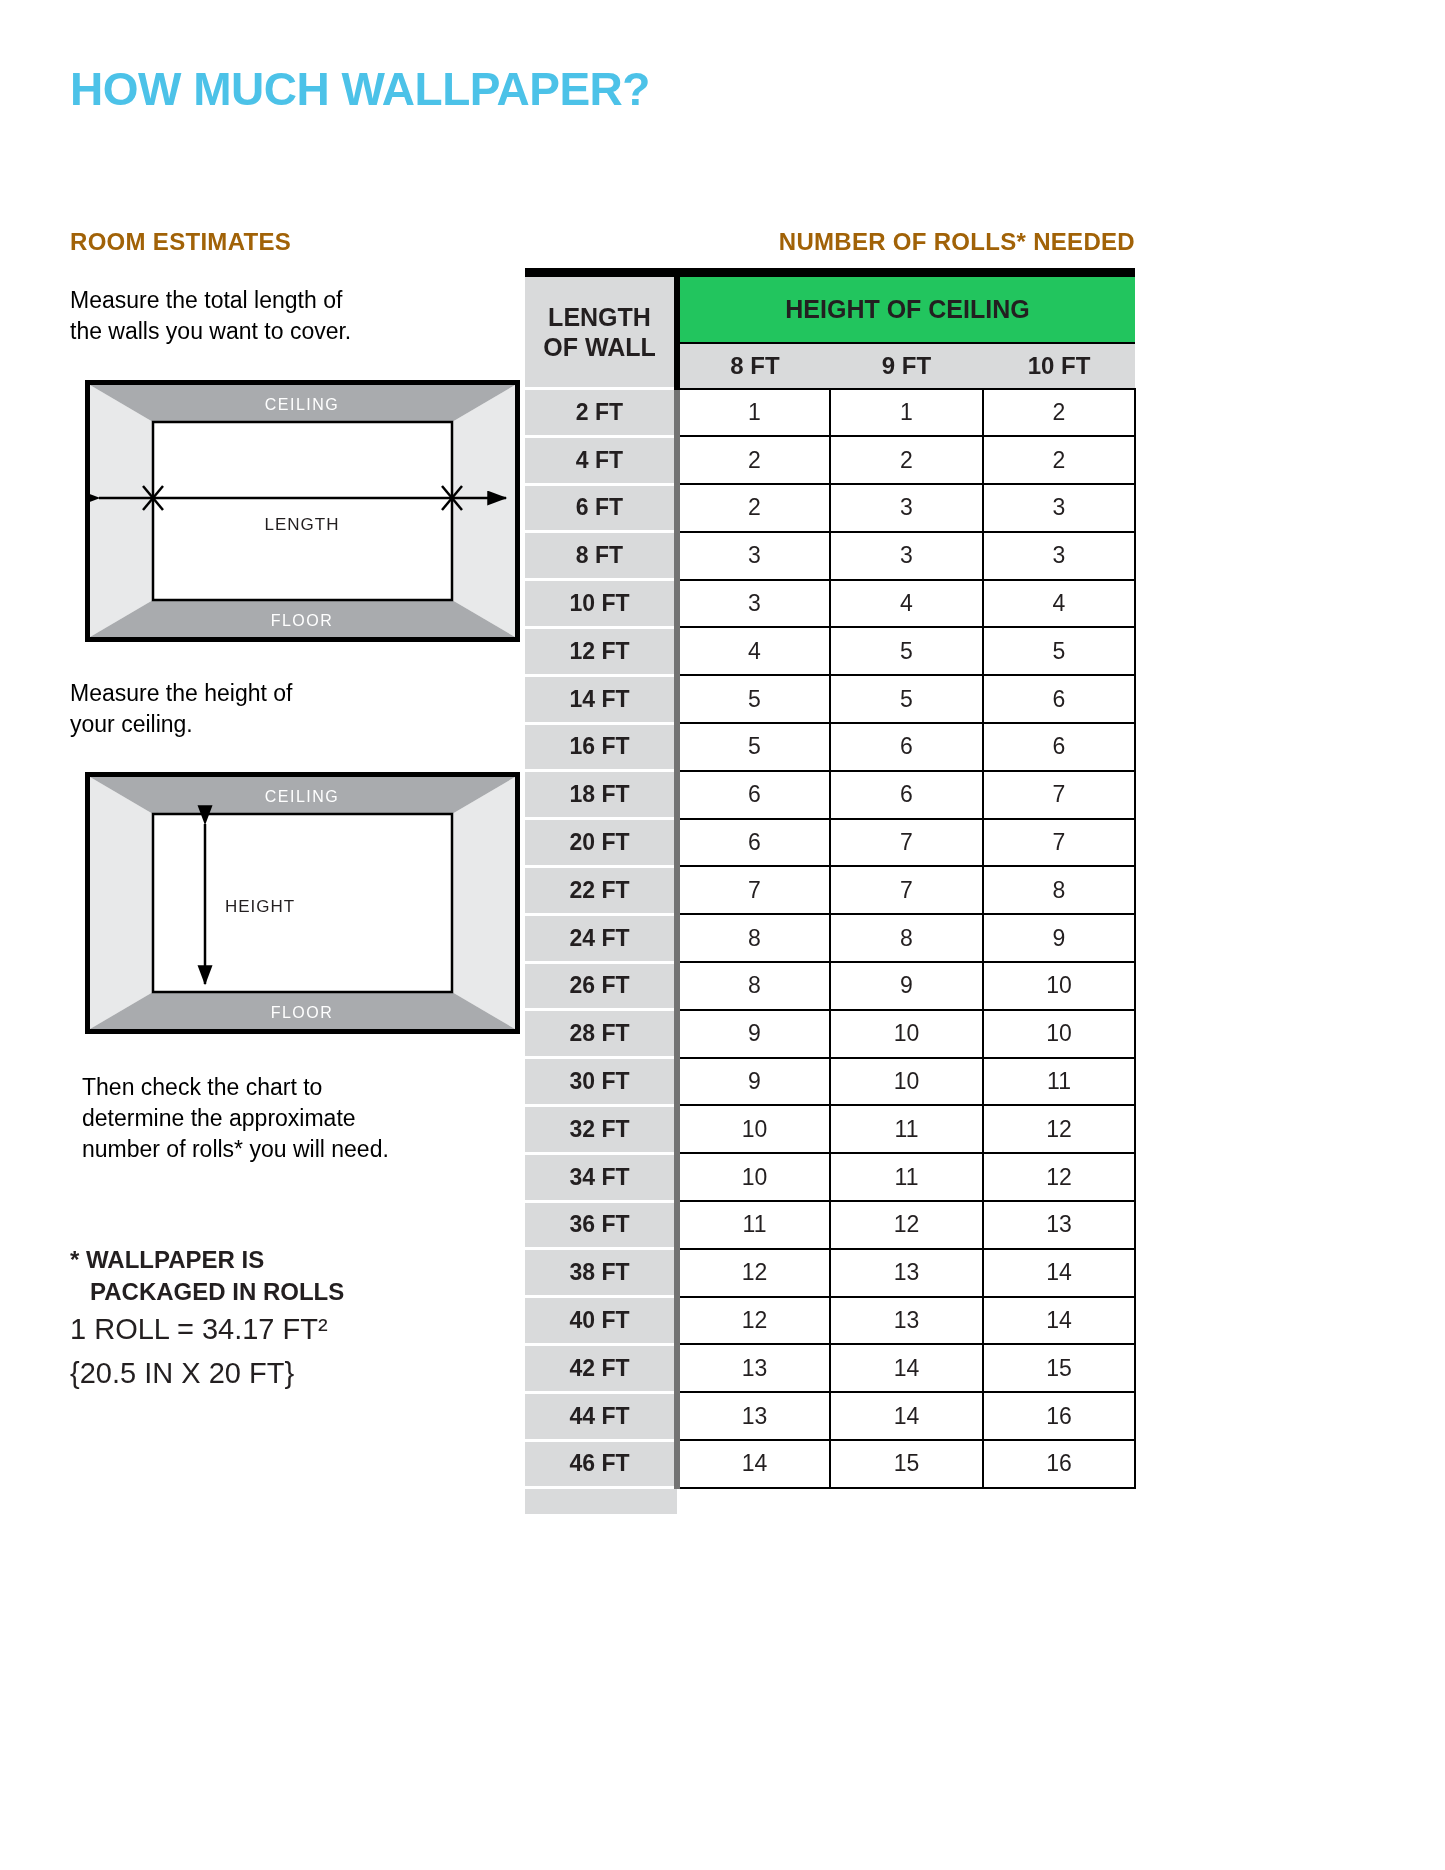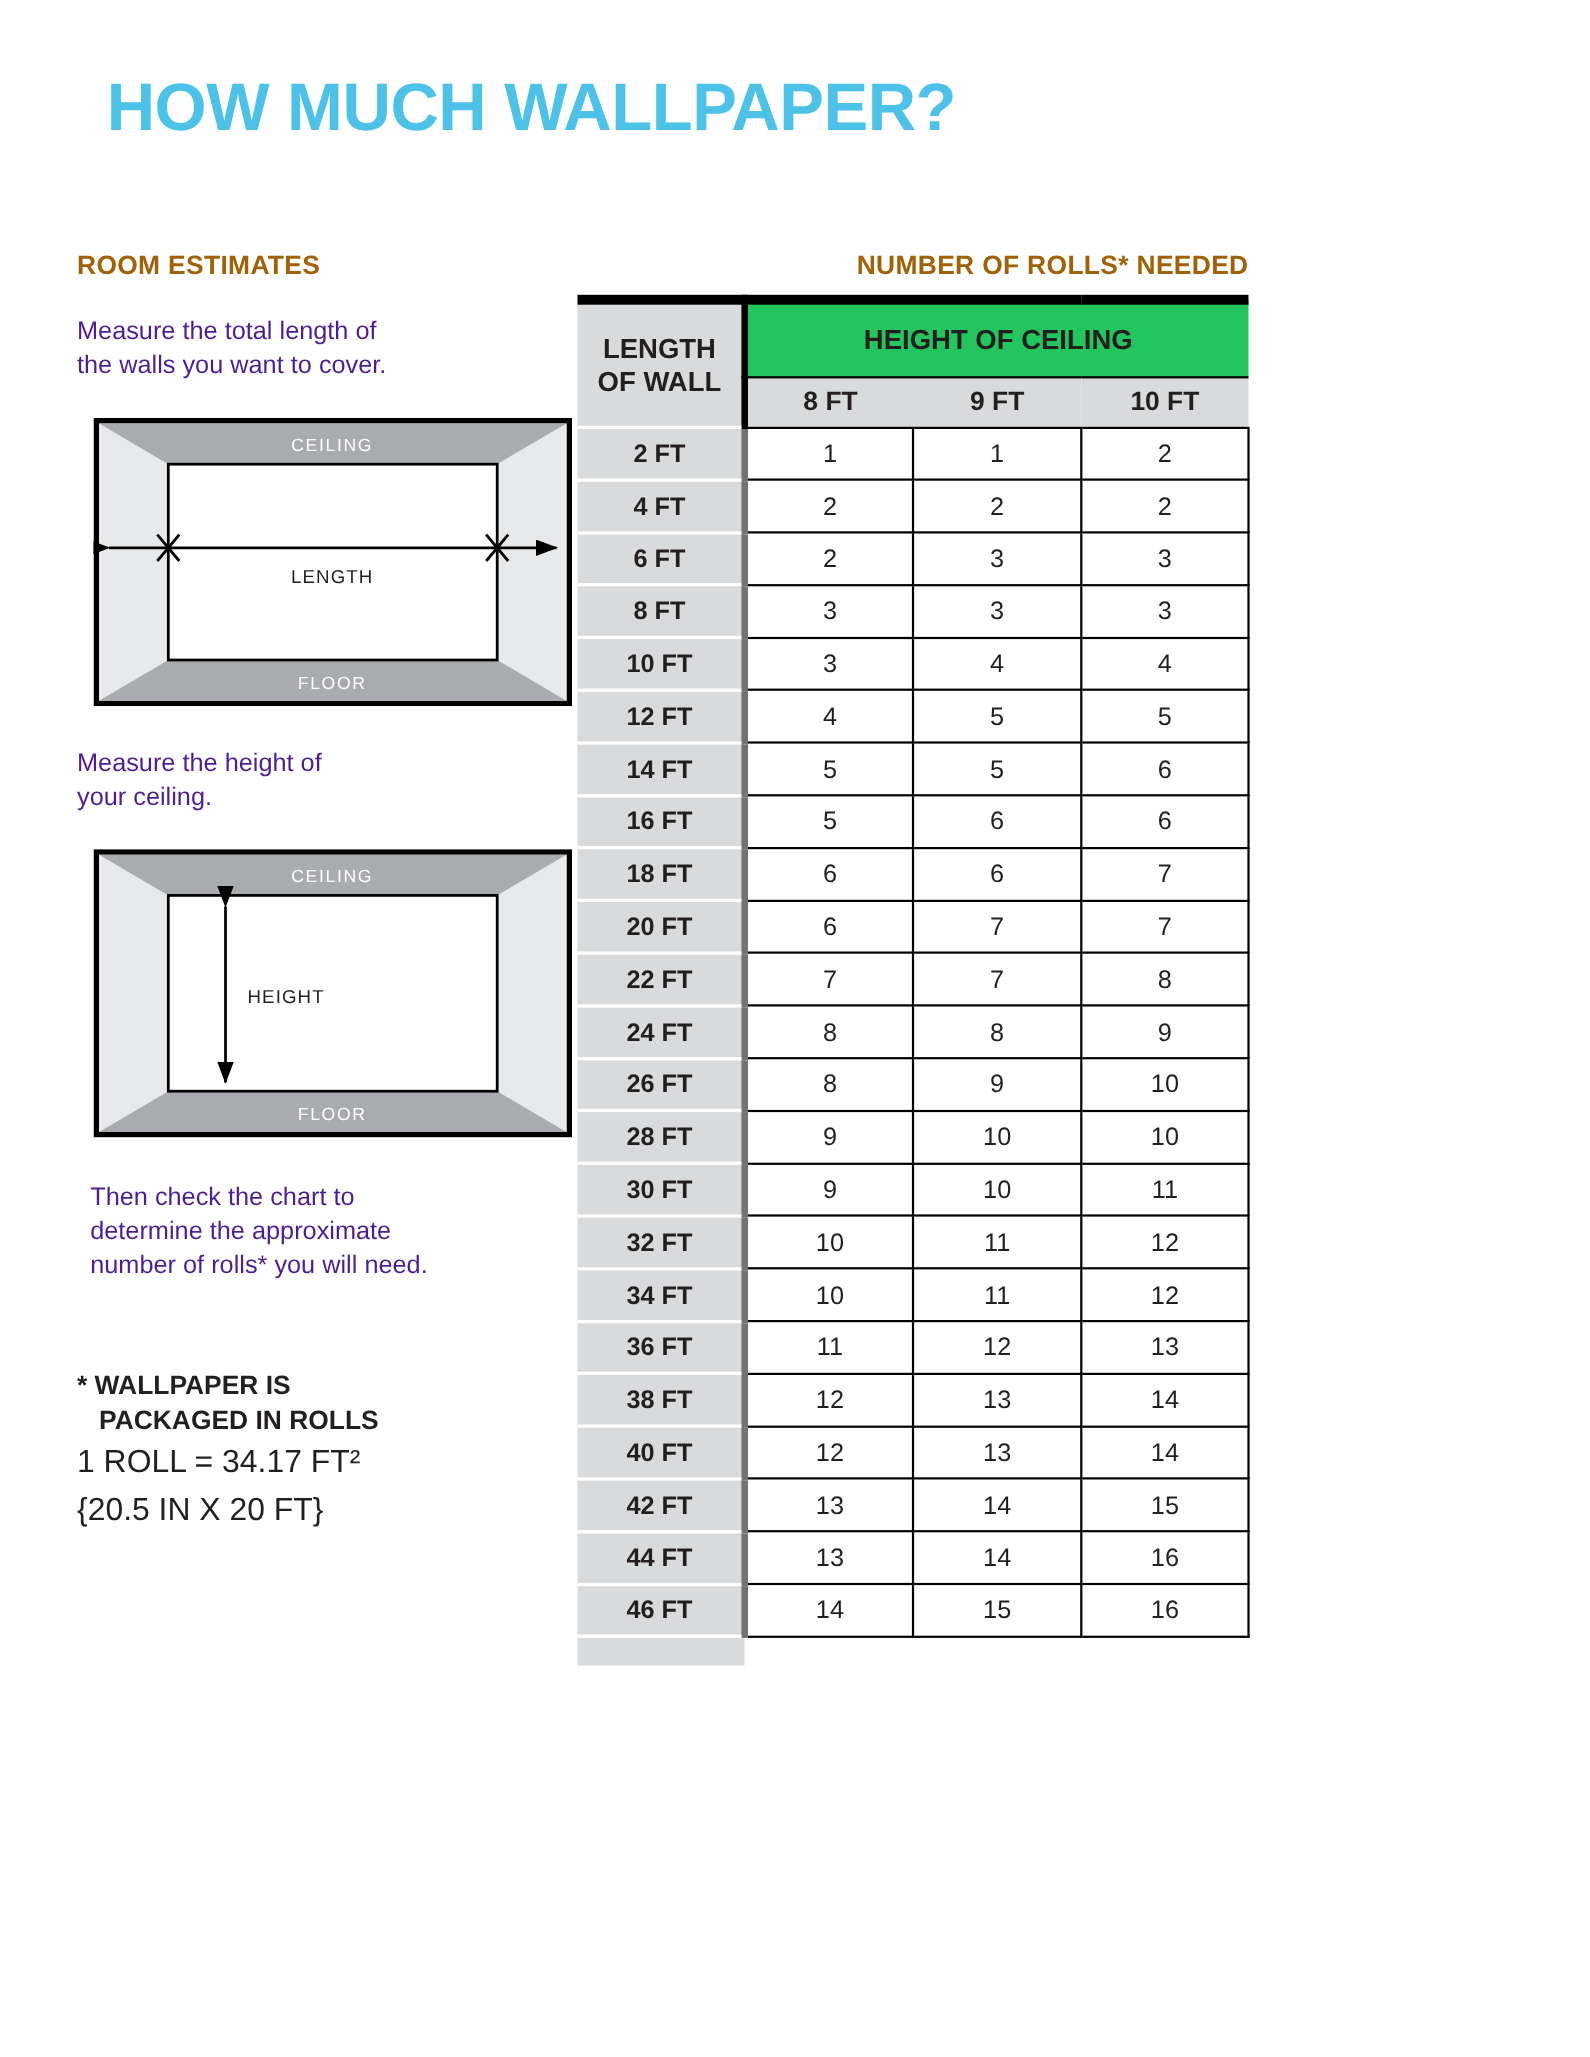--- a/index.html
+++ b/index.html
@@ -12,25 +12,24 @@
     position: relative;
     width: 1445px;
     height: 1870px;
     background: #ffffff;
     overflow: hidden;
   }
   .title {
     position: absolute;
     left: 70px;
     top: 62px;
-    font-size: 61px;
+    font-size: 46px;
     font-weight: bold;
     letter-spacing: -0.5px;
     color: #4CC2E8;
-    margin-left: 27px;
   }
   .section-heading {
     position: absolute;
     font-size: 24px;
     font-weight: bold;
     letter-spacing: 0.3px;
     color: #a16207;
   }
   .h-room { left: 70px; top: 228px; }
   .h-table {
@@ -38,21 +37,21 @@
     top: 228px;
     width: 610px;
     text-align: right;
   }
   .para {
     position: absolute;
     left: 70px;
     font-size: 23px;
     line-height: 1.35;
     white-space: pre-line;
-    color: #4c1d95;
+    color: #000000;
   }
   .p-length { top: 285px; }
   .p-height { top: 678px; }
   .p-chart  { top: 1072px; margin-left: 12px; }
   .note {
     position: absolute;
     left: 70px;
     top: 1244px;
     font-size: 24px;
     font-weight: bold;

